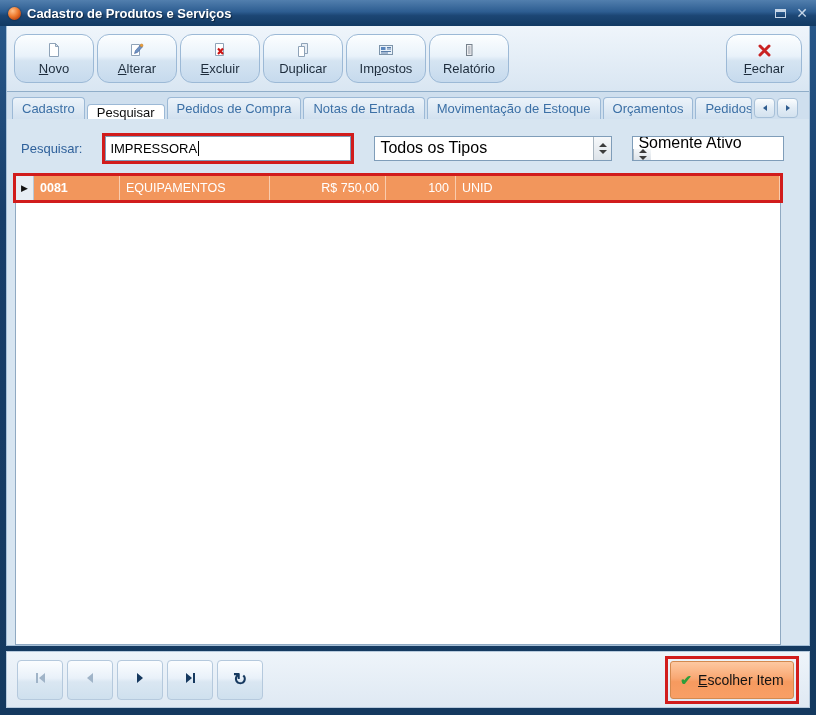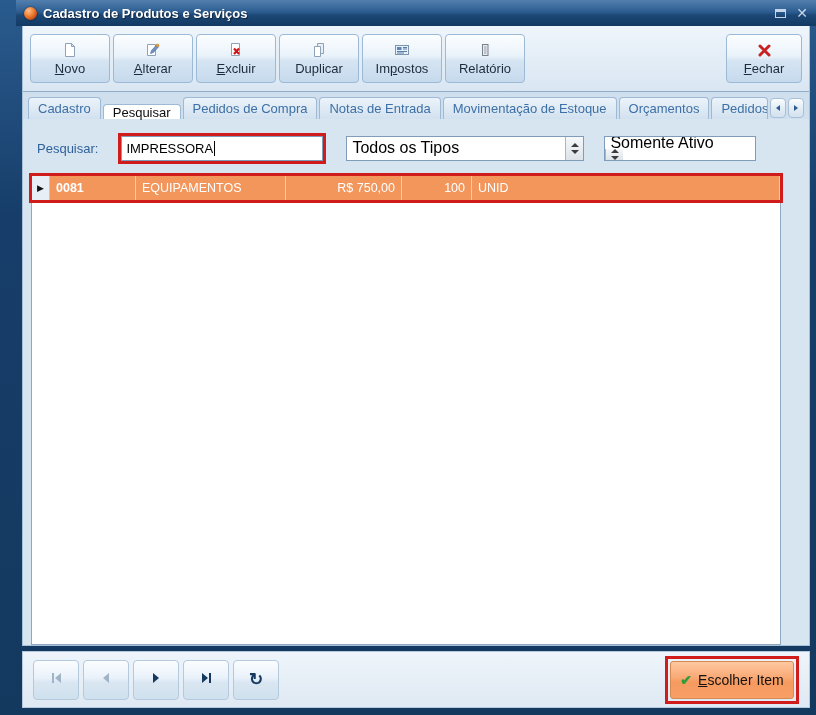--- a/index.html
+++ b/index.html
@@ -4,21 +4,20 @@
 <style>
   * { box-sizing: border-box; margin: 0; padding: 0; }
   html,body { background:#fff; }
   body { font-family:"Liberation Sans","DejaVu Sans",sans-serif; }
 
   .window {
     width:816px; height:715px;
     background:linear-gradient(#2a5b8e,#173e6a 30%,#14395f);
     display:flex; flex-direction:column;
     overflow:hidden;
-    padding-left:16px;
   }
 
   
   .titlebar {
     height:26px; flex:0 0 26px;
     background:linear-gradient(#527fae,#2d5d91 45%,#1c4674 60%,#123a63);
     display:flex; align-items:center; gap:6px; padding:0 8px;
   }
   .app-icon {
     width:13px; height:13px; border-radius:50%;
@@ -40,21 +39,21 @@
   
   .toolbar {
     flex:0 0 66px;
     background:linear-gradient(#eff5fb,#d9e6f2);
     border-bottom:1px solid #90aec9;
     display:flex; gap:3px; padding:8px 7px;
   }
   .tbtn {
     min-width:80px; height:49px;
     background:linear-gradient(#fcfeff,#e9f2fa 45%,#d5e4f2 55%,#c6daed);
-    border:1px solid #9cb9d6; border-radius:4px;
+    border:1px solid #9cb9d6; border-radius:12px;
     display:flex; flex-direction:column; align-items:center; justify-content:center; gap:2px;
     font-size:13px; color:#1d2c3c; cursor:default;
   }
   .tbtn .lbl { white-space:nowrap; padding:0 8px; }
   .key { text-decoration:underline; }
   .tb-spacer { flex:1; }
   .tbtn.close-btn { min-width:76px; }
 
   .ticon { width:17px; height:17px; display:flex; align-items:center; justify-content:center; }
 
@@ -83,21 +82,21 @@
   }
   .tabscroll svg { display:block; }
 
   
   .panel { flex:1 1 auto; min-height:0; background:#d7e5f1; display:flex; flex-direction:column; }
 
   .search-row { flex:0 0 54px; display:flex; align-items:center; padding:12px 8px 8px 14px; gap:20px; }
   .search-label { color:#2f619b; font-size:13px; }
   .red-box-input { border:3px solid #d11c1c; background:#d11c1c; }
   .search-field {
-    width:202px; height:25px; background:#fff; border:1px solid #7f9db9;
+    width:246px; height:25px; background:#fff; border:1px solid #7f9db9;
     display:flex; align-items:center; padding:0 4px; font-size:13px; color:#000;
   }
   .caret { width:1px; height:15px; background:#000; margin-left:1px; }
 
   .combo {
     height:25px; background:#fff; border:1px solid #7f9db9;
     display:flex; align-items:stretch; font-size:16px; color:#000;
   }
   .combo .ctext { flex:1; display:flex; align-items:center; padding:0 5px; white-space:nowrap; overflow:hidden; }
   .combo.types { width:238px; }

